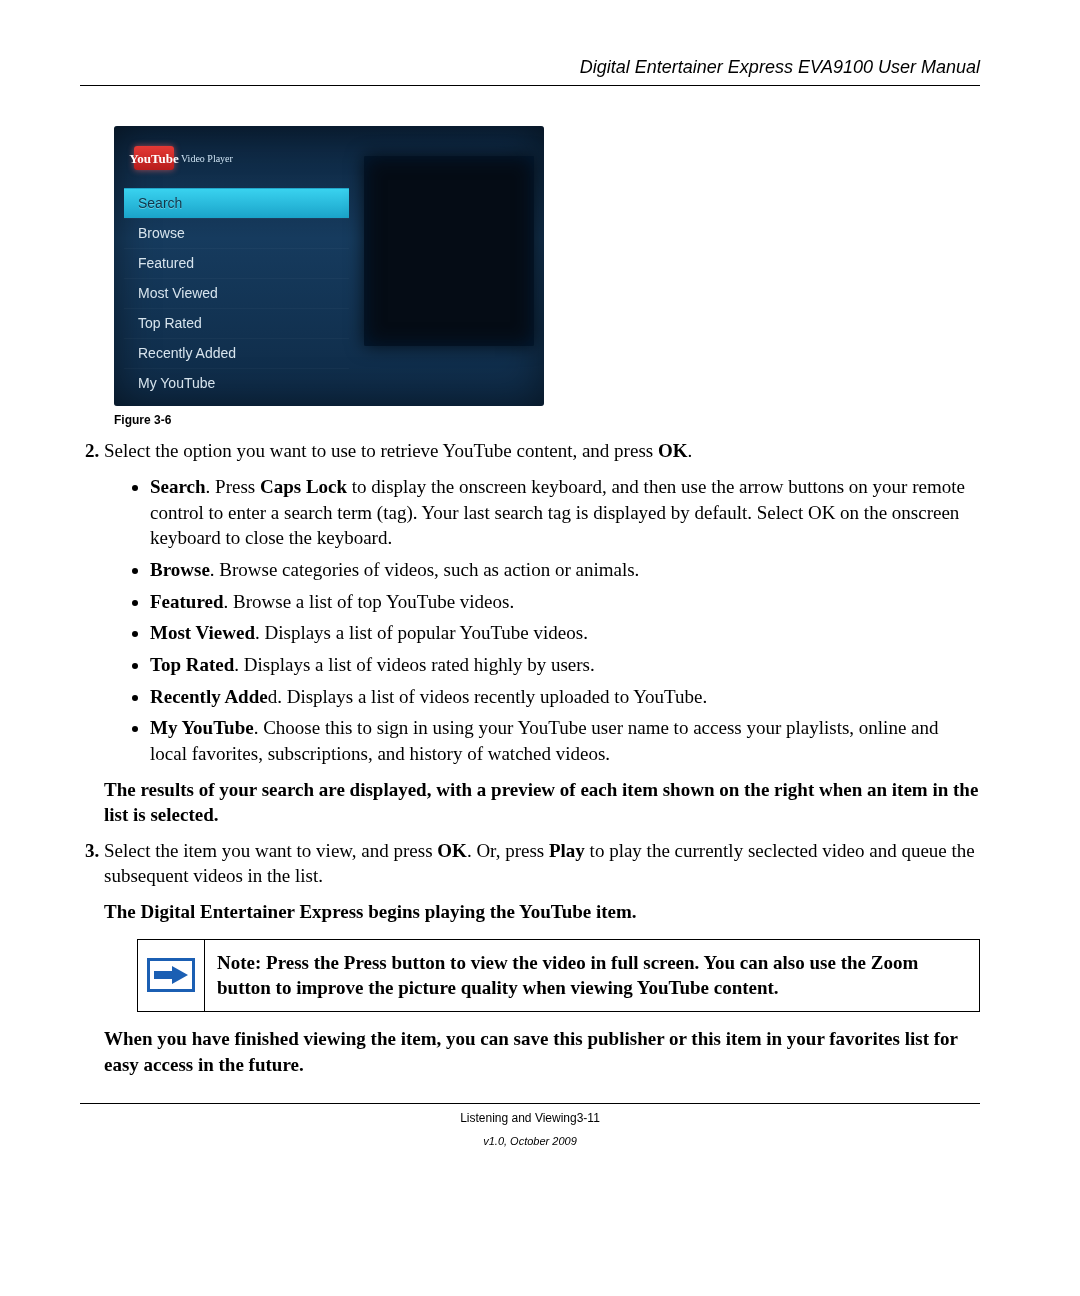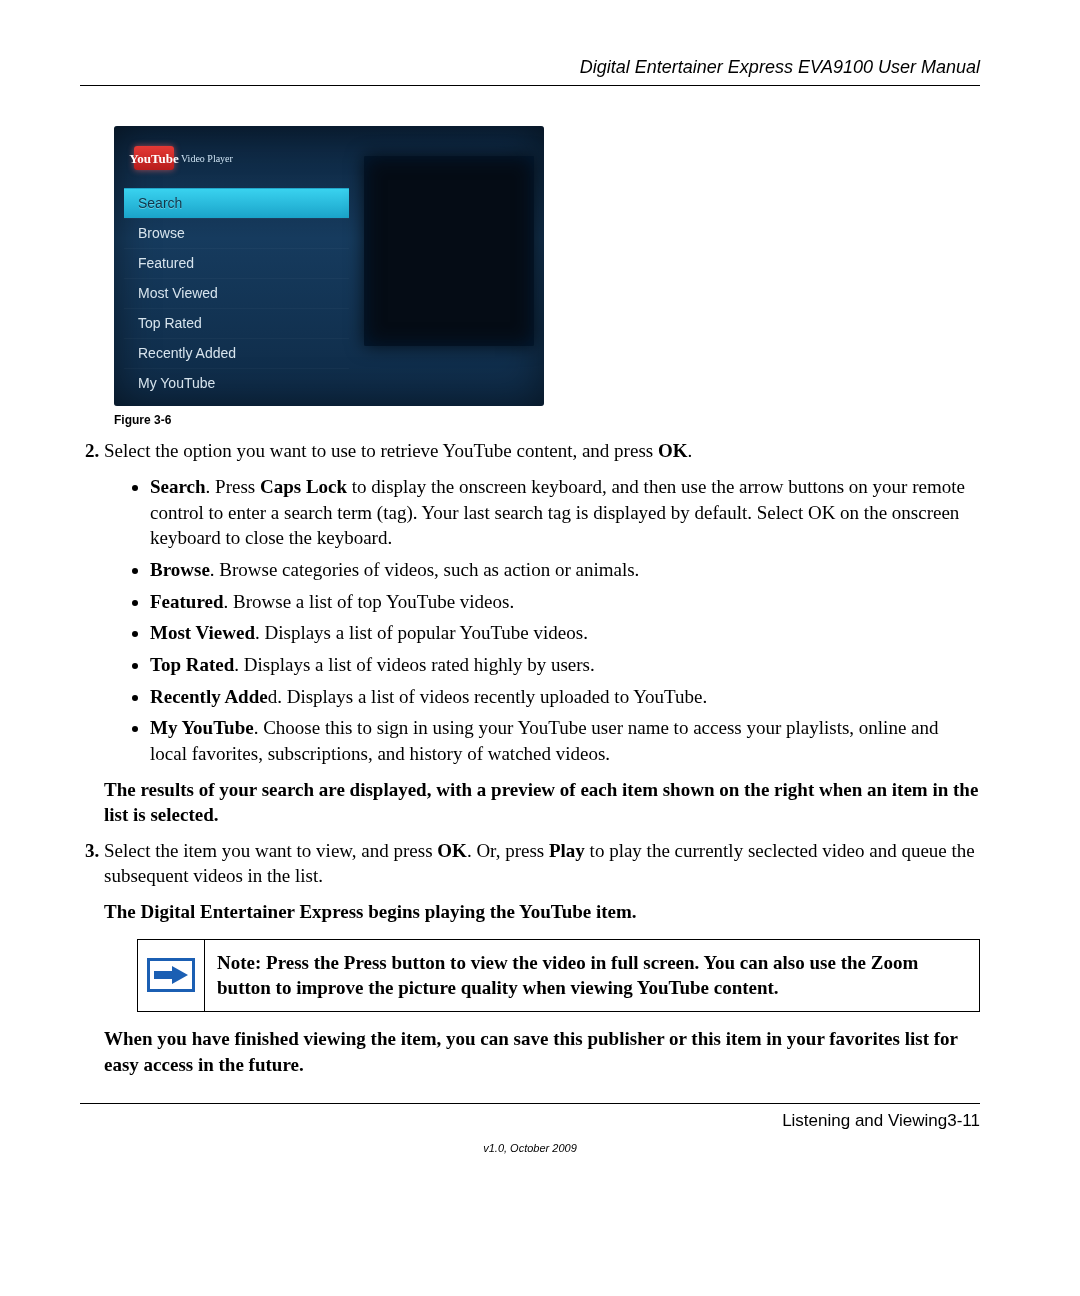--- a/index.html
+++ b/index.html
@@ -148,23 +148,23 @@
   .note-text-cell {
     padding: 10px 12px;
     font-size: 19px;
   }
   .footer-rule {
     border-top: 1.3px solid #000;
     margin-top: 26px;
   }
   .footer-row {
     display: flex;
-    justify-content: flex-end;
-    font-family: Arial, Helvetica, sans-serif;
-    font-size: 17px;
+    justify-content: center;
+    font-family: Arial, Helvetica, sans-serif;
+    font-size: 12px;
     margin-top: 6px;
   }
   .footer-center {
     text-align: center;
     font-family: Arial, Helvetica, sans-serif;
     font-style: italic;
     font-size: 11px;
     margin-top: 8px;
   }
   b { font-weight: bold; }

